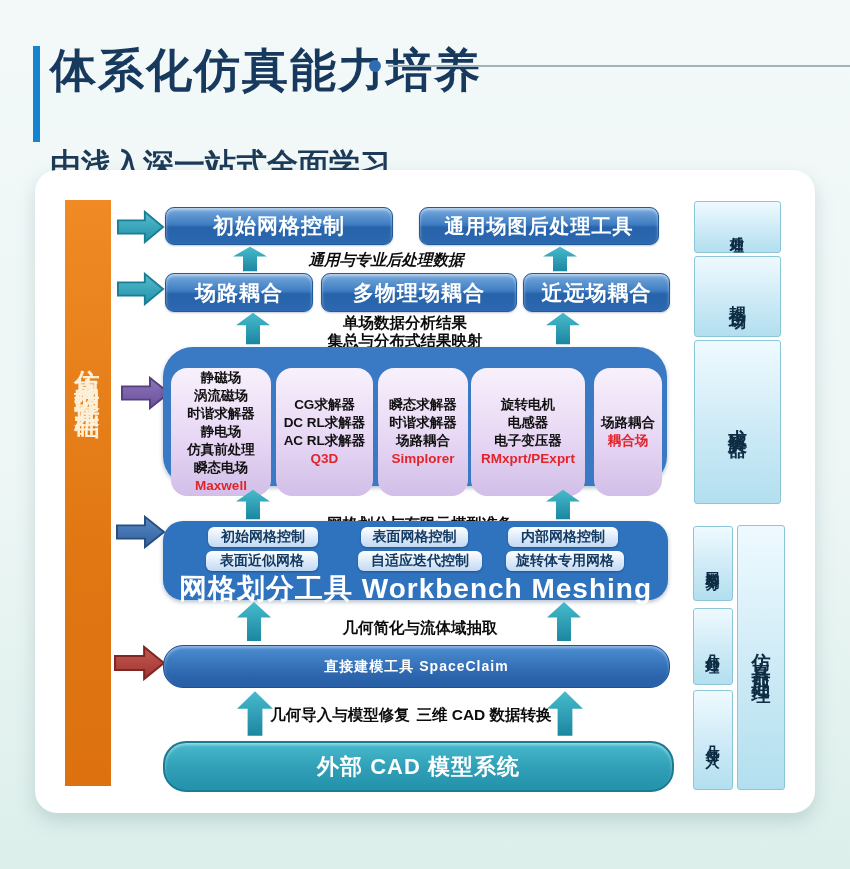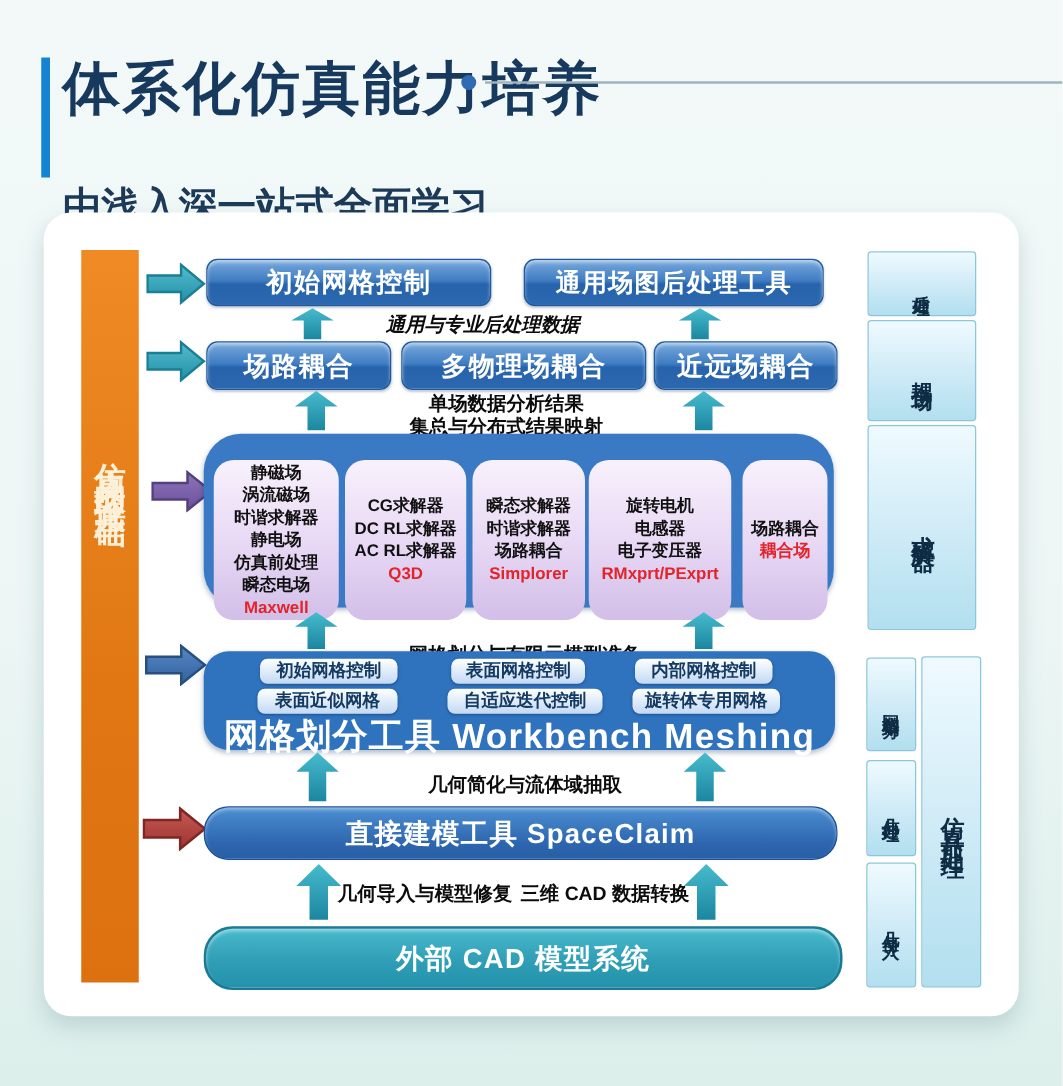--- a/index.html
+++ b/index.html
@@ -55,21 +55,21 @@
     display:flex;align-items:center;justify-content:center;
     font-size:14px;font-weight:bold;color:#143a62;white-space:nowrap;
     box-shadow:0 1px 2px rgba(0,30,70,.35);
   }
   .mesh-label{left:163px;top:570px;width:505px;text-align:center;font-size:28px;font-weight:bold;color:#ffffff;letter-spacing:1px;}
   
   .spaceclaim-bar{left:163px;top:645px;width:505px;height:41px;border-radius:20px;
         background:linear-gradient(180deg,#4c8ed2 0%,#2d66ae 70%,#275fa6 100%);
         border:1px solid #1d4f93;box-shadow:inset 0 2px 3px rgba(255,255,255,.4);
         display:flex;align-items:center;justify-content:center;
-        color:#fff;font-size:22px;font-weight:bold;letter-spacing:1px;}
+        color:#fff;font-size:14px;font-weight:bold;letter-spacing:1px;}
   .cad-bar{left:163px;top:741px;width:507px;height:47px;border-radius:23px;
         background:linear-gradient(180deg,#49b9cd 0%,#2d9cb4 60%,#2492ac 100%);
         border:2px solid #1a7b93;box-shadow:inset 0 2px 3px rgba(255,255,255,.45);
         display:flex;align-items:center;justify-content:center;
         color:#fff;font-size:22px;font-weight:bold;letter-spacing:1px;}
   
   .vbox{
     background:linear-gradient(180deg,#effaff 0%,#cdeaf6 55%,#b2dfef 100%);
     border:1px solid #8cc6da;border-radius:3px;
     writing-mode:vertical-rl;text-orientation:upright;

